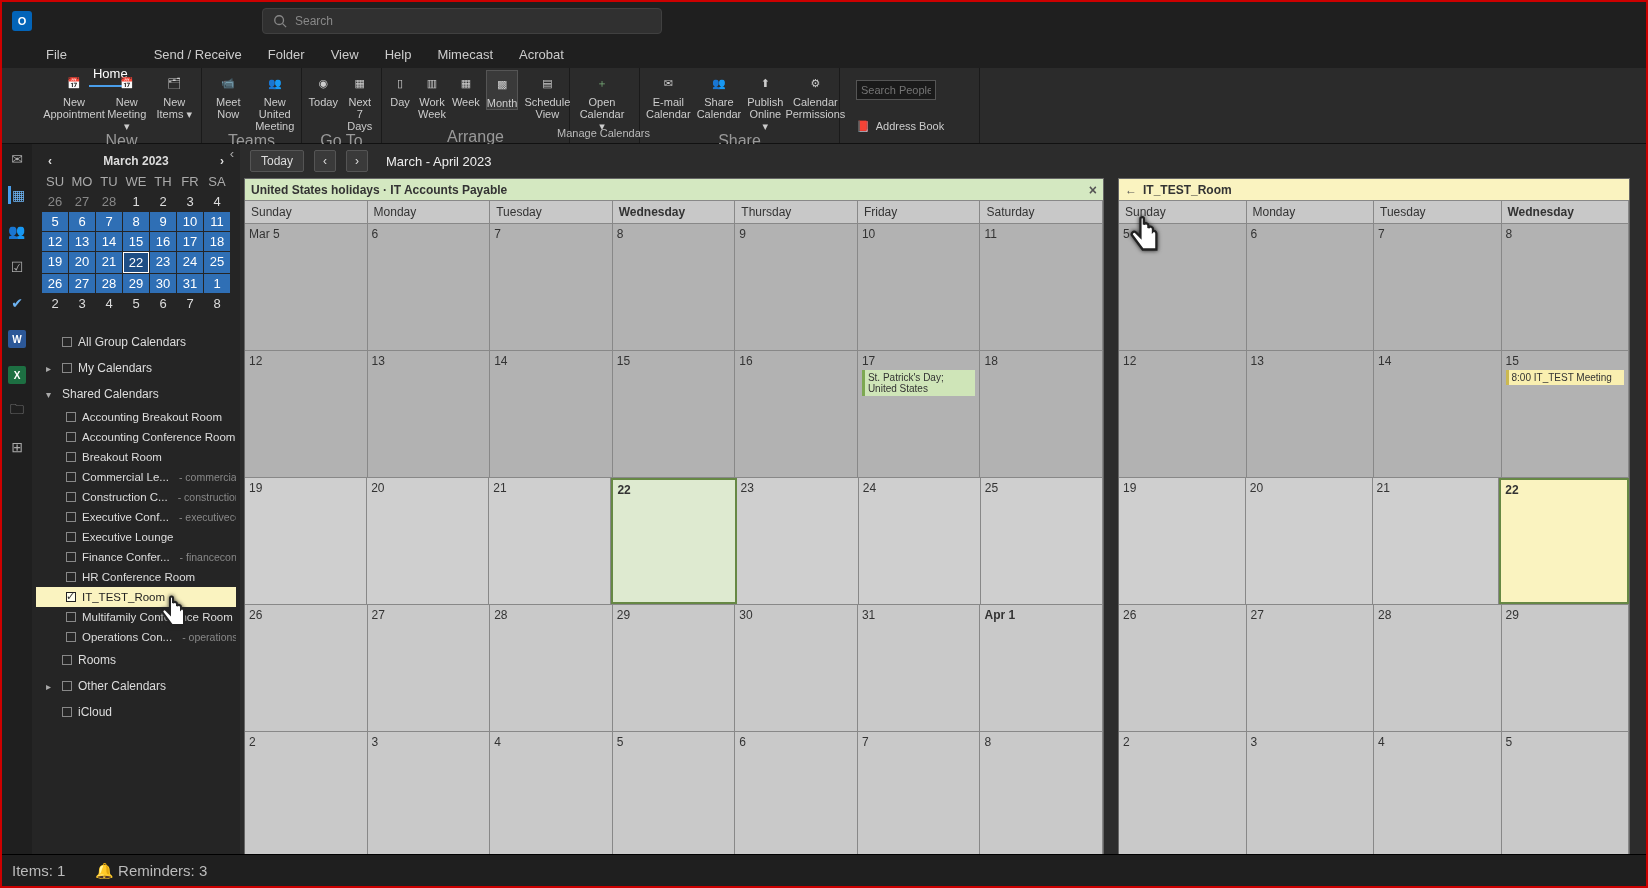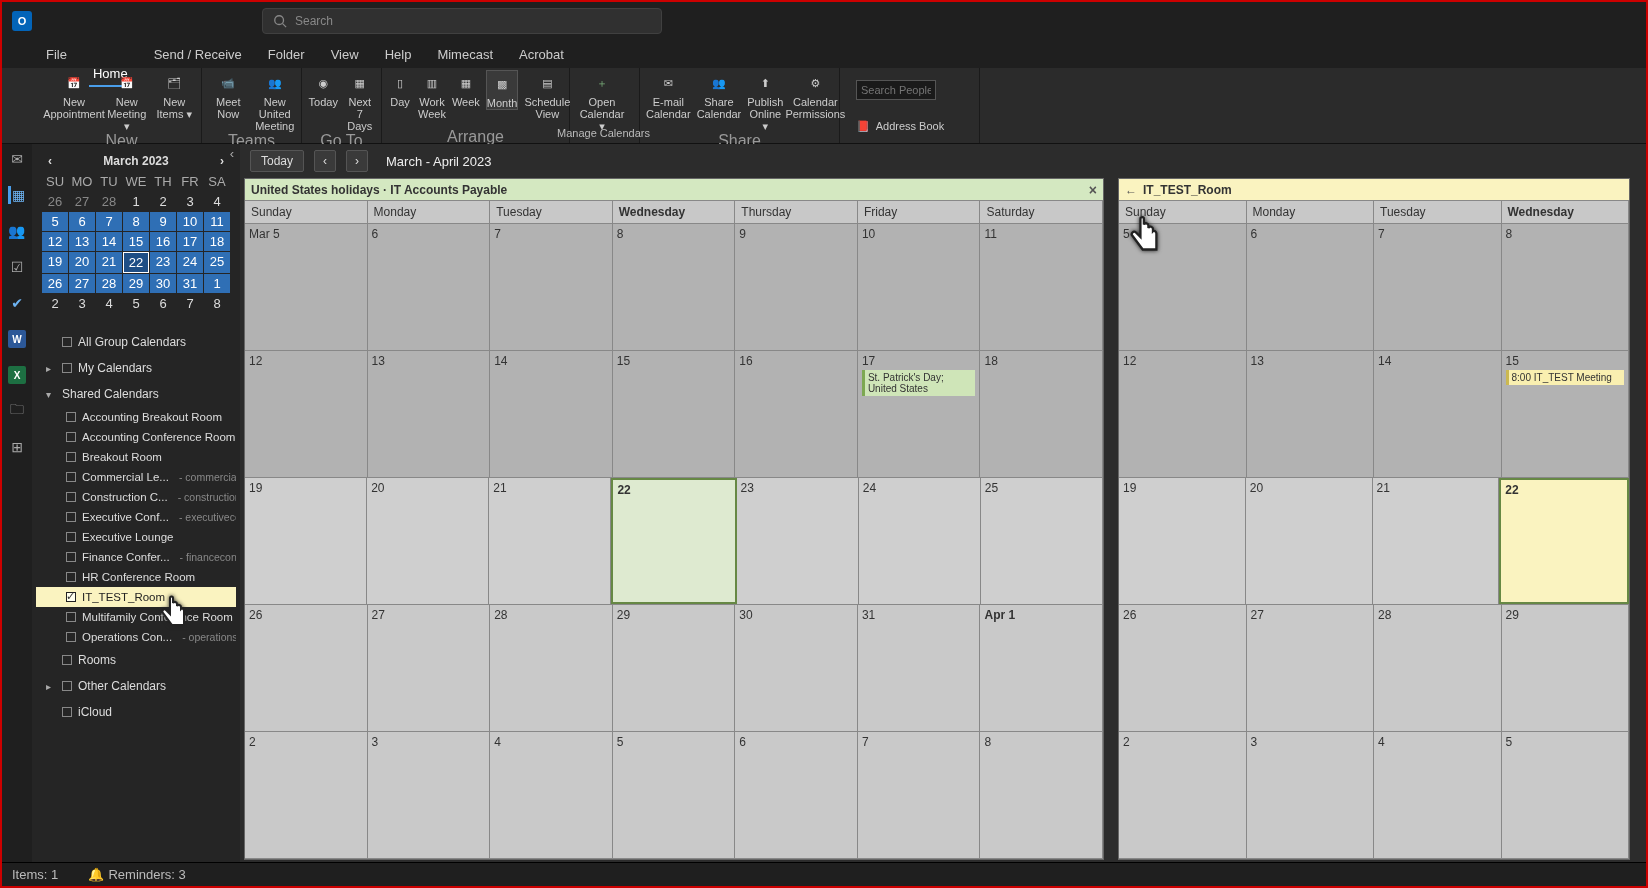--- a/index.html
+++ b/index.html
@@ -92,21 +92,21 @@
 .evt.yellow { background:#f9efb0; border-color:#cbb850; color:#333; }
 
 
 .calpanel.main .body, .calpanel.side .body { flex:1; display:flex; flex-direction:column; }
 .weekrow.r0 .daycell, .weekrow.r1 .daycell { background:#b2b2b2; }
 .weekrow.r2 .daycell { background:#cfcfcf; }
 .weekrow.r2 .daycell.today { background:#deead0; }
 .weekrow.r3 .daycell, .weekrow.r4 .daycell { background:#c9c9c9; }
 .calpanel.side .weekrow .daycell.today { background:#faf3c0; }
 
-.statusbar { position:absolute; bottom:0; left:0; right:0; height:24px; background:#1f1f1f; border-top:1px solid #000; font-size:13px; color:#bbb; display:flex; align-items:center; padding:0 10px; gap:30px; }
+.statusbar { position:absolute; bottom:0; left:0; right:0; height:32px; background:#1f1f1f; border-top:1px solid #000; font-size:15px; color:#bbb; display:flex; align-items:center; padding:0 10px; gap:30px; }
 .bell { display:inline-flex; align-items:center; gap:4px; }
 
 
 .handcursor { position:absolute; pointer-events:none; z-index:1000; }
 .handcursor svg { filter: drop-shadow(0 0 2px #222); }
 </style>
 </head>
 <body>
 
 <div class="titlebar">

